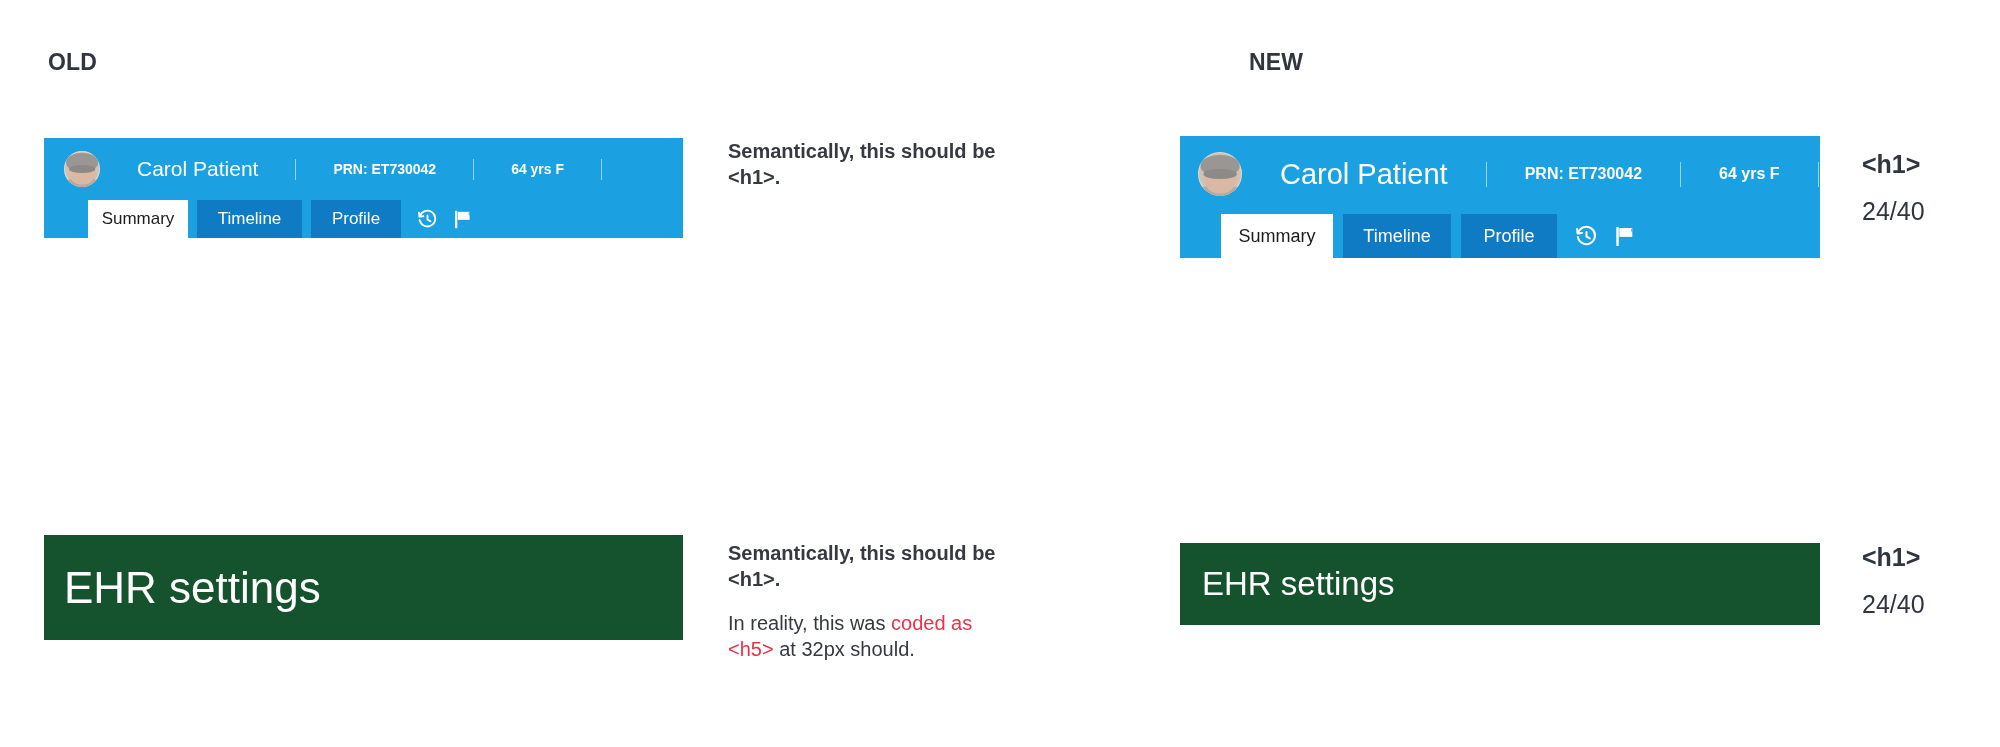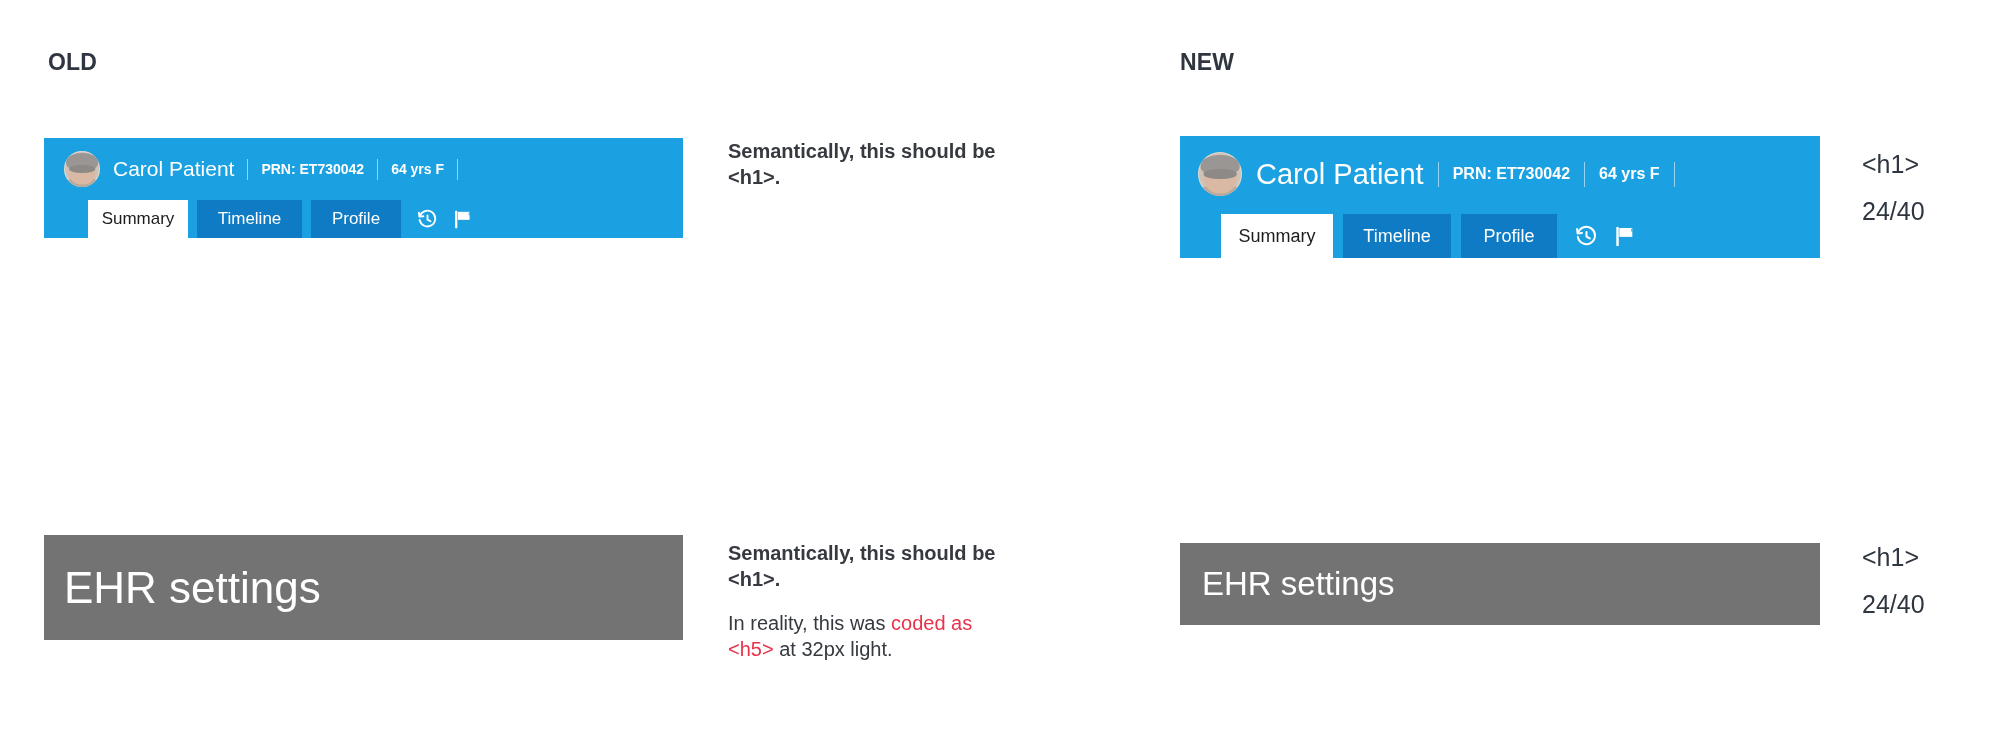--- a/index.html
+++ b/index.html
@@ -19,33 +19,34 @@
 
   
   .section-label {
     position: absolute;
     font-size: 23px;
     font-weight: bold;
     letter-spacing: 0.2px;
     color: #2f3640;
   }
   #label-old { left: 48px;   top: 49px; }
-  #label-new { left: 1180px; top: 49px; }
+  #label-new { left: 1249px; top: 49px; }
 
   
   .patient-header {
     position: absolute;
     background: #1ba1e2;
     box-sizing: border-box;
   }
   .ph-identity {
     display: flex;
     align-items: center;
     color: #ffffff;
     white-space: nowrap;
+    gap: 24px;
   }
   .avatar {
     border-radius: 50%;
     background: #cfc3b6;
     flex: none;
     position: relative;
     overflow: hidden;
     box-shadow: 0 0 0 1px rgba(255,255,255,.35) inset;
   }
   .avatar .face {
@@ -123,21 +124,21 @@
     display: inline-flex;
     align-items: center;
     justify-content: center;
     color: #ffffff;
   }
   .icon-btn svg { display: block; }
 
   
   .settings-banner {
     position: absolute;
-    background: #737373;
+    background: #14532d;
     display: flex;
     align-items: center;
     box-sizing: border-box;
   }
   .settings-banner .banner-title {
     color: #ffffff;
     font-weight: 300;
     white-space: nowrap;
   }
 
@@ -156,21 +157,21 @@
   .note .note-body { margin: 0; font-weight: 400; }
   .note .hl { color: #e8334a; }
 
   
   .spec {
     position: absolute;
     font-size: 25px;
     color: #2f3640;
     line-height: 1.0;
   }
-  .spec .spec-tag  { display: block; font-weight: 400; margin-bottom: 22px; }
+  .spec .spec-tag  { display: block; font-weight: 700; margin-bottom: 22px; }
   .spec .spec-size { display: block; font-weight: 400; }
 </style>
 </head>
 <body>
 
 <div id="label-old" class="section-label">OLD</div>
 
 <div id="label-new" class="section-label">NEW</div>
 
 <div class="patient-header" style="left:44px; top:138px; width:639px; height:100px;">
@@ -285,21 +286,21 @@
   <span class="spec-tag">&lt;h1&gt;</span>
   <span class="spec-size">24/40</span>
 </div>
 
 <div class="settings-banner" style="left:44px; top:535px; width:639px; height:105px; padding-left:20px;">
   <span class="banner-title" style="font-size:44px;">EHR settings</span>
 </div>
 
 <div class="note" style="left:728px; top:540px;">
   <p class="note-head">Semantically, this should be &lt;h1&gt;.</p>
-  <p class="note-body"><span>In reality, this was </span><span class="hl">coded as &lt;h5&gt;</span><span> at 32px light.</span></p>
+  <p class="note-body"><span>In reality, this was </span><span class="hl">coded as &lt;h5&gt;</span><span> at 32px should.</span></p>
 </div>
 
 <div class="settings-banner" style="left:1180px; top:543px; width:640px; height:82px; padding-left:22px;">
   <span class="banner-title" style="font-size:33px;">EHR settings</span>
 </div>
 
 <div class="spec" style="left:1862px; top:545px;">
   <span class="spec-tag">&lt;h1&gt;</span>
   <span class="spec-size">24/40</span>
 </div>

